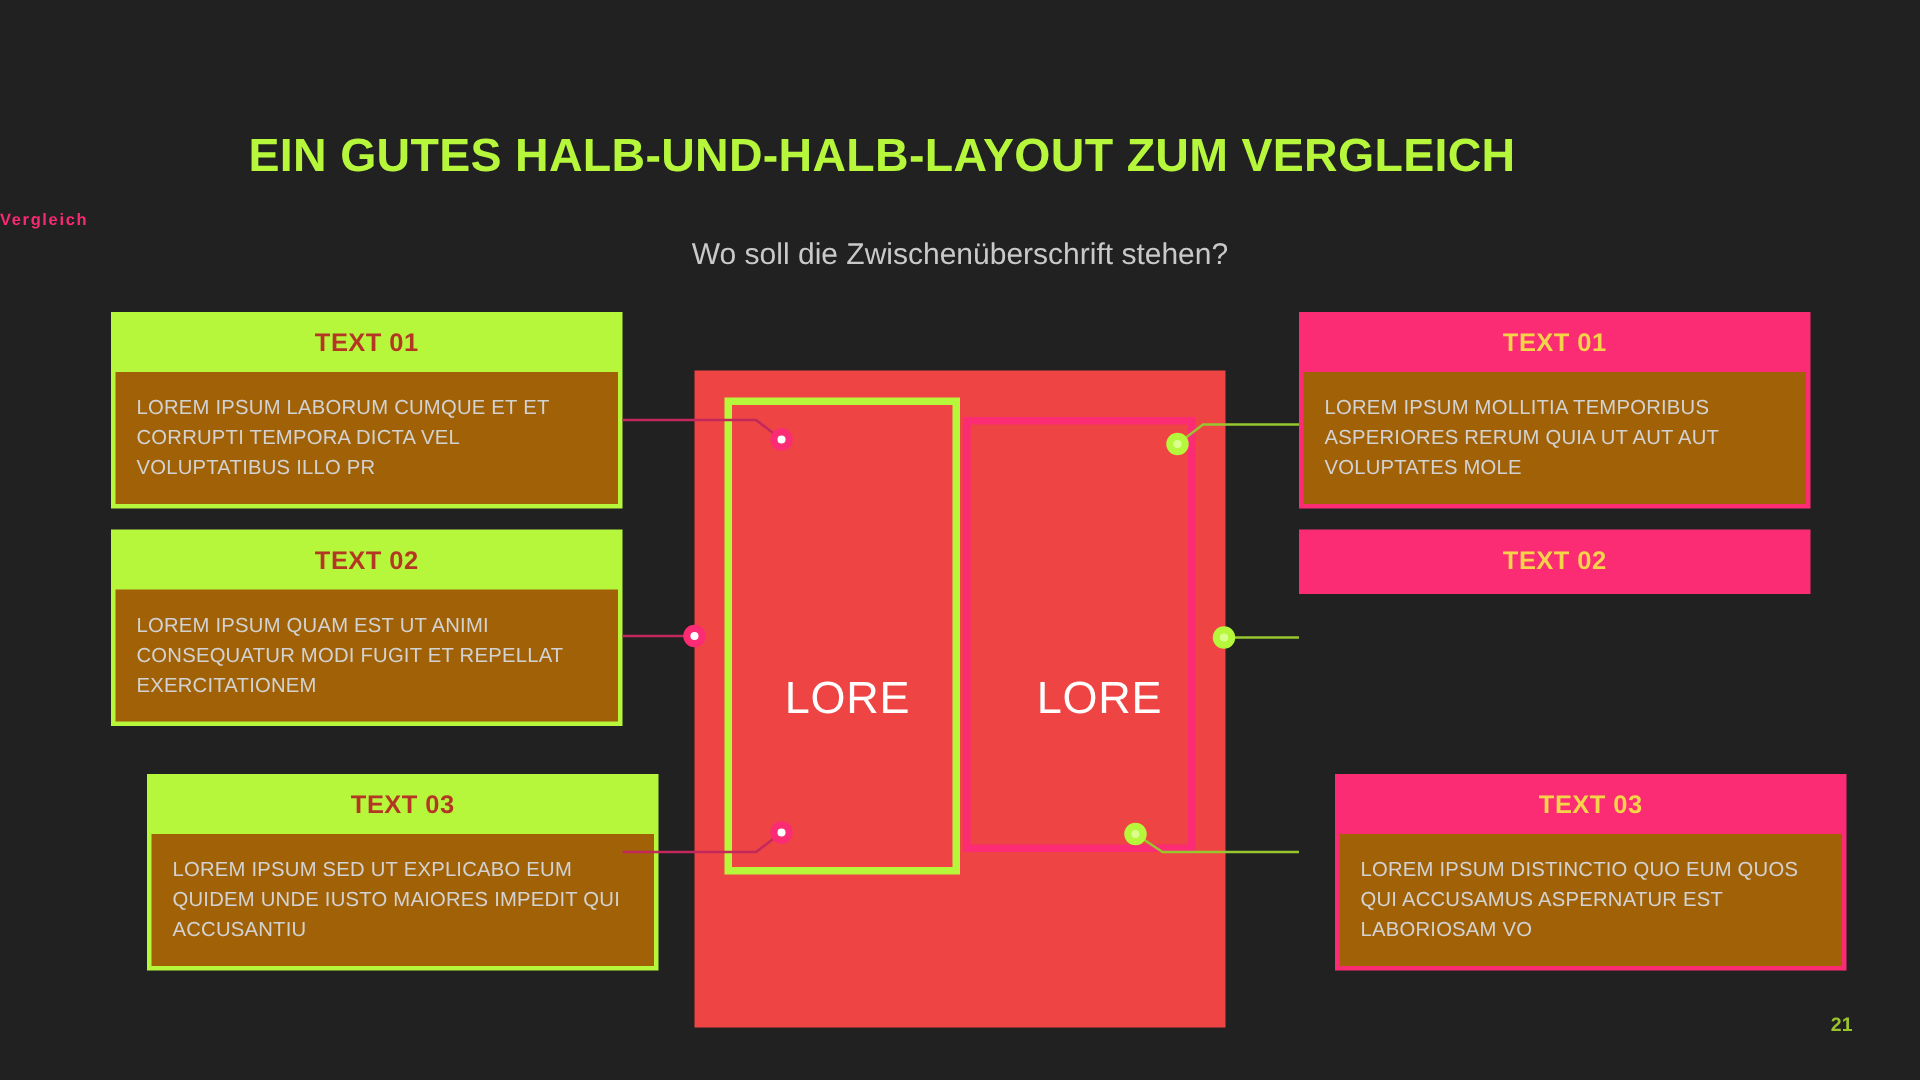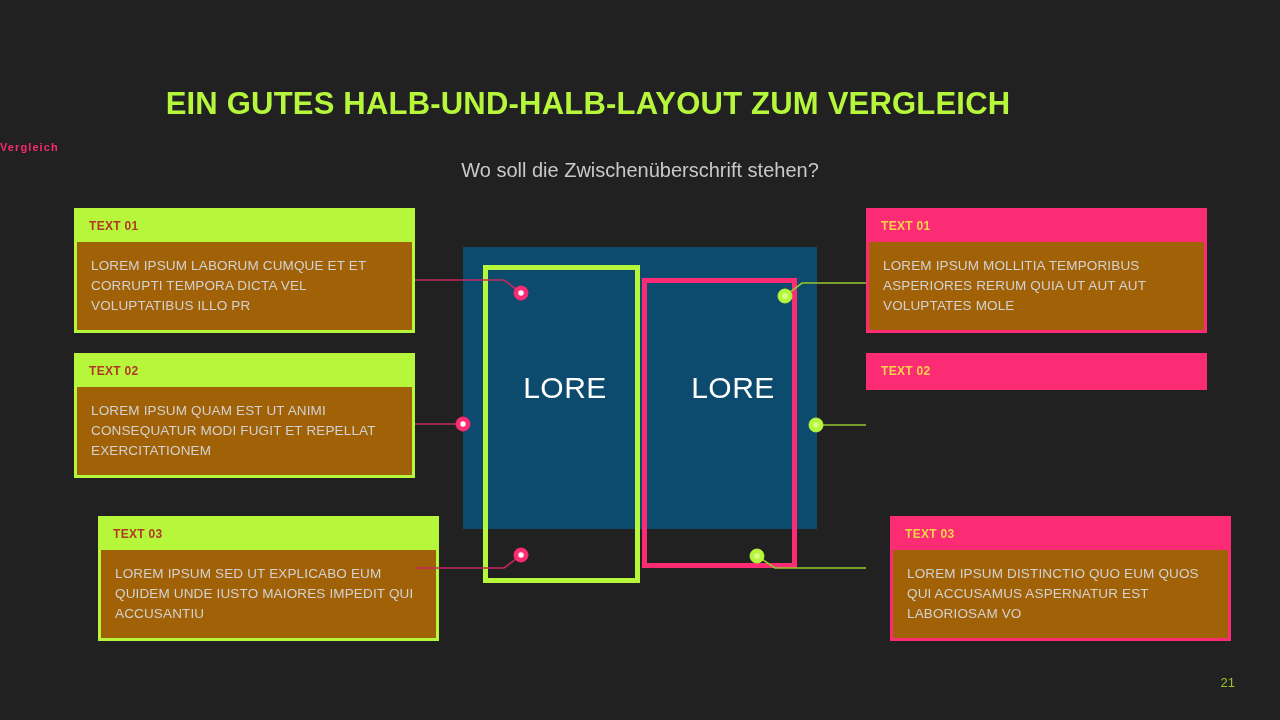--- a/index.html
+++ b/index.html
@@ -46,24 +46,25 @@
   
   .card{
     position:absolute;
     width:341px;
     padding:3px;
   }
   .card.left  { left:74px;  background:#b6f73c; }
   .card.right { left:866px; background:#fb2b74; }
 
   .card-head{
-    font-size:12px;
+    font-size:17px;
     font-weight:bold;
     padding:8px 12px 9px 12px;
     letter-spacing:.3px;
+    text-align:center;
   }
   .card.left  .card-head{ color:#b43724; }
   .card.right .card-head{ color:#f5d44a; }
 
   .card-body{
     background:#a16207;
     color:#d2d2d2;
     font-size:13.5px;
     line-height:20px;
     padding:14px 13px 14px 14px;
@@ -71,22 +72,22 @@
   }
 
   .c1{ top:208px; }
   .c2{ top:353px; }
   .c3{ top:516px;margin-left:24px; }
 
   
   .stage{
     position:absolute;
     left:463px; top:247px;
-    width:354px; height:282px;
-    background:#0c4a6e;
+    width:354px; height:438px;
+    background:#ef4444;
     padding-left:40px;
   }
   .ph{
     position:absolute;
     color:#ffffff;
     font-size:30px;
     letter-spacing:.5px;
     top:50%;
     transform:translateY(-50%);
   }
@@ -116,21 +117,21 @@
     left:0; top:0; width:1280px; height:720px;
     z-index:6;
     pointer-events:none;
   }
 
   
   .pageno{
     position:absolute;
     right:45px; bottom:30px;
     font-size:13px;
-    font-weight:normal;
+    font-weight:bold;
     color:#9bc42c;
   }
 </style>
 </head>
 <body>
 
 <div id="slide">
 
   <div class="title">EIN GUTES HALB-UND-HALB-LAYOUT ZUM VERGLEICH</div>
   <div class="eyebrow">Vergleich</div>

